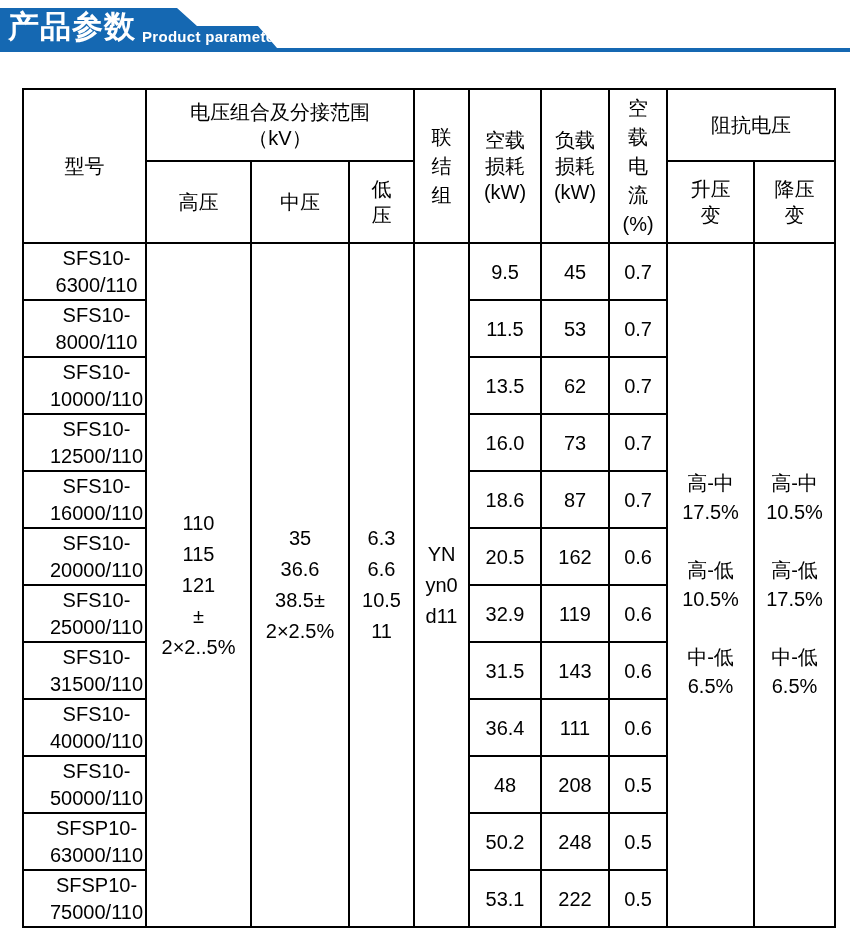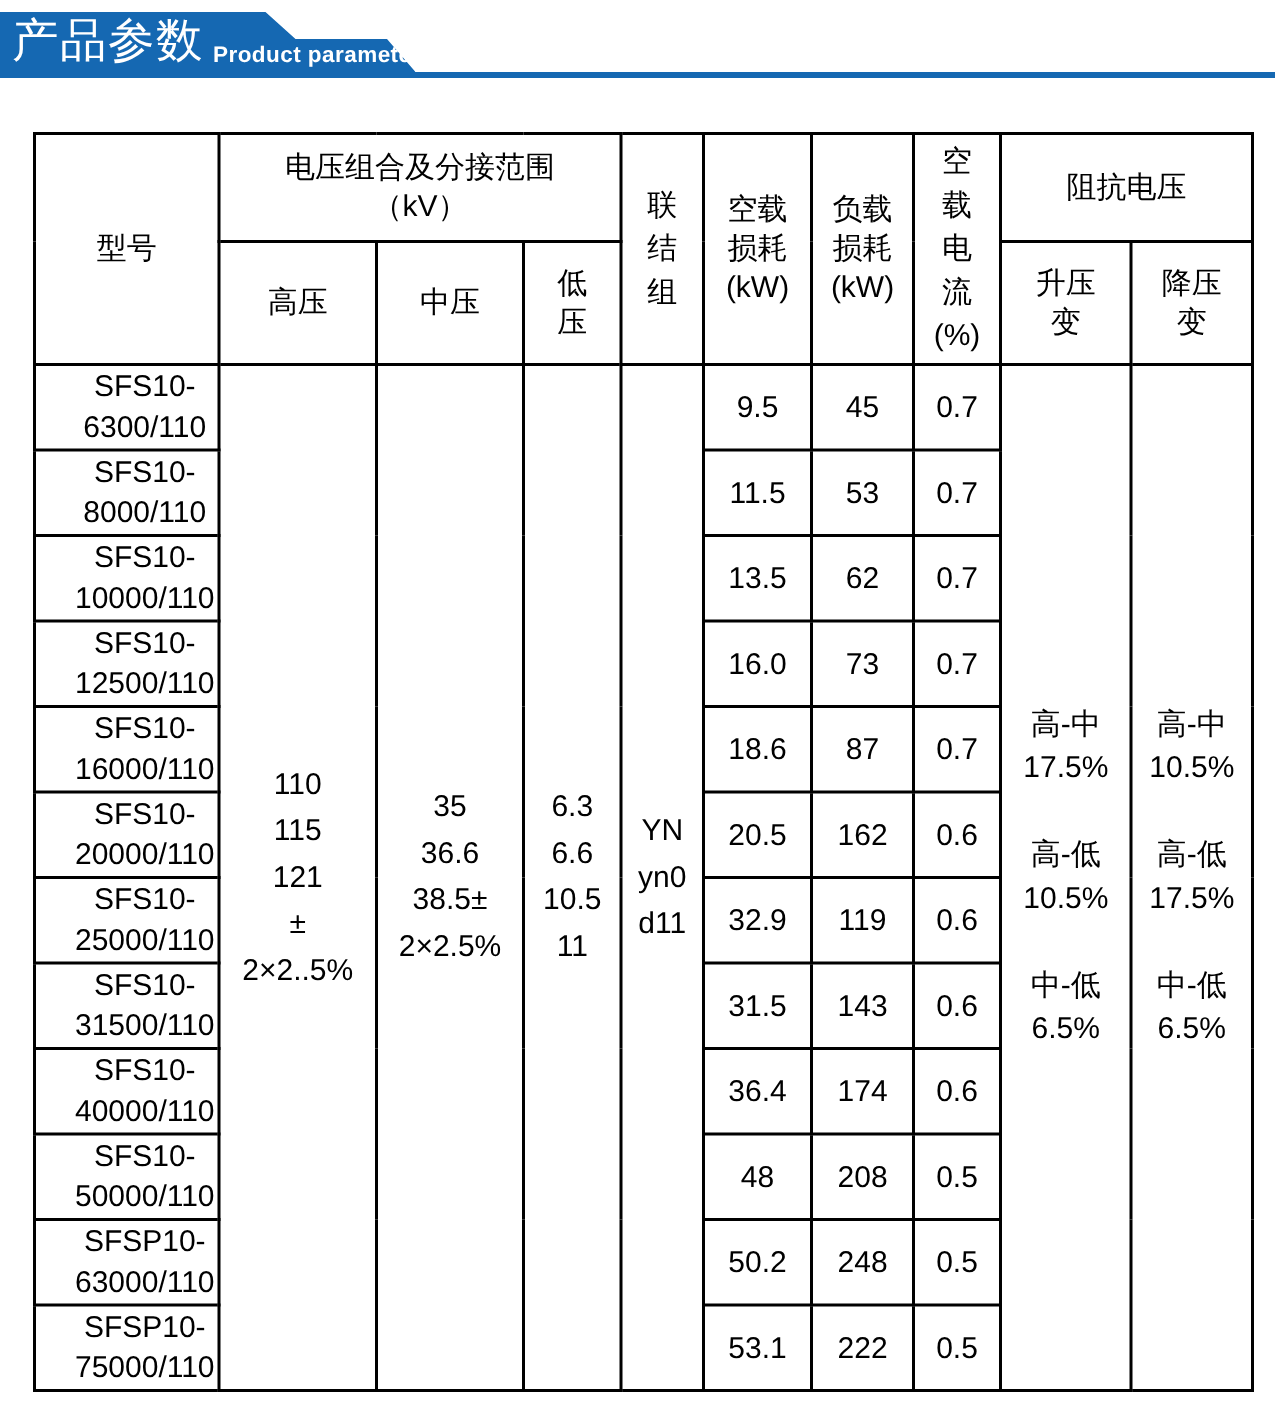--- a/index.html
+++ b/index.html
@@ -15,21 +15,21 @@
     position: absolute; left: 0; top: 0; width: 850px; height: 56px;
     background: #1568b2;
     clip-path: polygon(0px 8px, 177px 8px, 197px 26px, 258px 26px, 277px 48px, 0px 48px);
   }
   .banner-rule {
     position: absolute; left: 0; top: 48px; width: 850px; height: 4px;
     background: #1568b2;
   }
   .banner-title {
     position: absolute; left: 8px; top: 8px;
-    color: #ffffff; font-size: 31px; font-weight: 400;
+    color: #ffffff; font-size: 31px; font-weight: 700;
     line-height: 37px; letter-spacing: 1px; white-space: nowrap;
   }
   .banner-subtitle {
     position: absolute; left: 142px; top: 27px;
     color: #ffffff; font-size: 15px; font-weight: 700;
     line-height: 19px; letter-spacing: 0.3px; white-space: nowrap;
   }
   
   table.params {
     border-collapse: collapse;
@@ -201,21 +201,21 @@
         <td class="model-cell">SFS10-
 31500/110</td>
         <td>31.5</td>
         <td>143</td>
         <td>0.6</td>
       </tr>
       <tr>
         <td class="model-cell">SFS10-
 40000/110</td>
         <td>36.4</td>
-        <td>174</td>
+        <td>111</td>
         <td>0.6</td>
       </tr>
       <tr>
         <td class="model-cell">SFS10-
 50000/110</td>
         <td>48</td>
         <td>208</td>
         <td>0.5</td>
       </tr>
       <tr>

